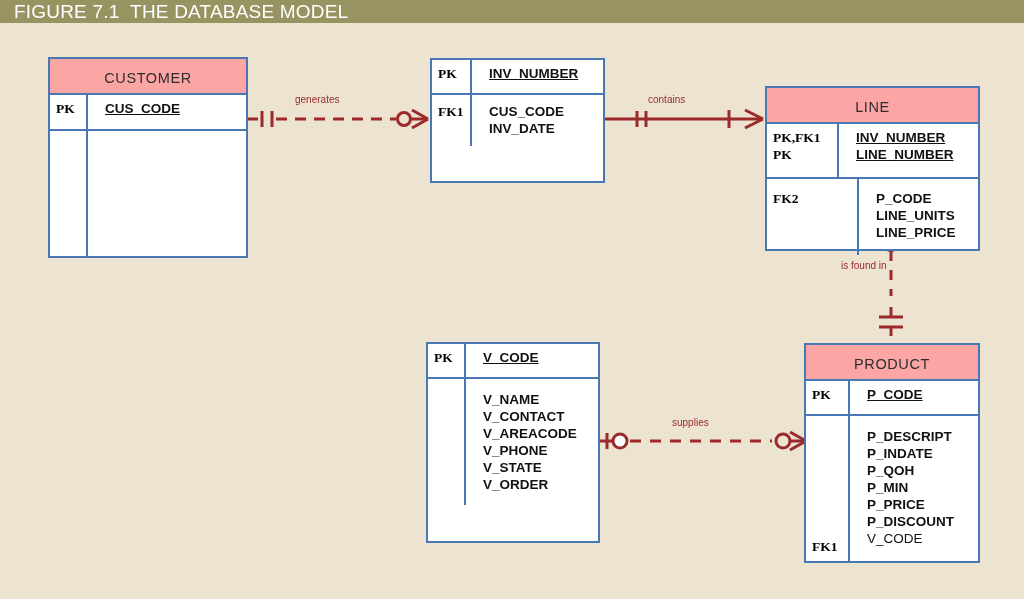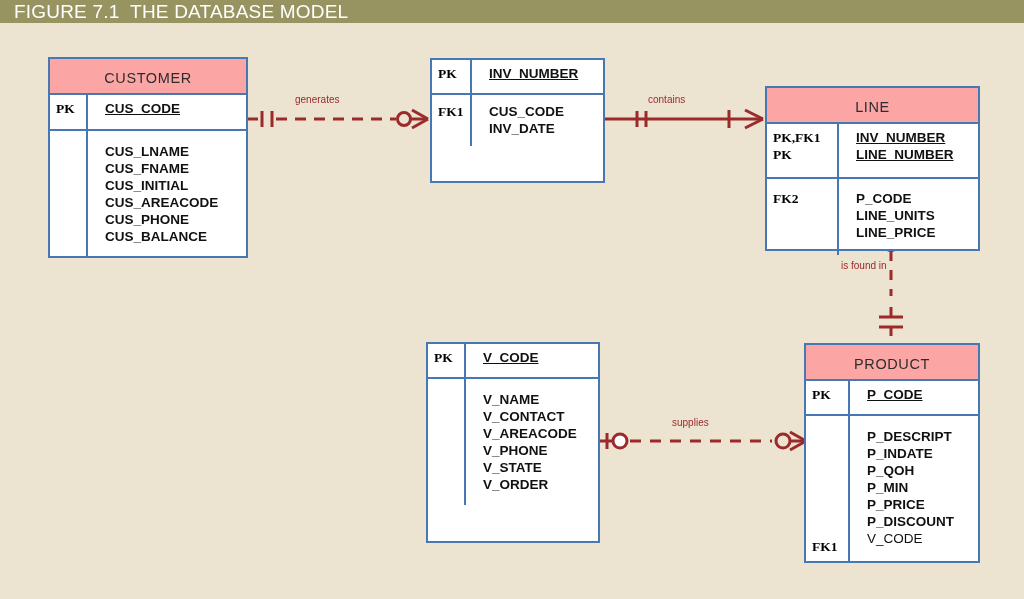--- a/index.html
+++ b/index.html
@@ -164,26 +164,20 @@
 
   <div class="entity" style="left:48px;top:28px;width:200px;height:201px;">
     <div class="ent-title">CUSTOMER</div>
     <div class="ent-body">
       <div class="ent-sec pk-sec" style="height:36px;">
         <div class="key-col" style="width:38px;">PK</div>
         <div class="attr-col"><span class="u">CUS_CODE</span></div>
       </div>
       <div class="ent-sec attr-sec" style="height:125px;">
         <div class="key-col" style="width:38px;"></div>
-        <div class="attr-col" style="padding-top:12px;">CUS_LNAME
-CUS_FNAME
-CUS_INITIAL
-CUS_AREACODE
-CUS_PHONE
-CUS_BALANCE</div>
       </div>
     </div>
   </div>
 
   <div class="entity" style="left:430px;top:29px;width:175px;height:125px;">
     <div class="ent-body">
       <div class="ent-sec pk-sec" style="height:35px;">
         <div class="key-col" style="width:40px;">PK</div>
         <div class="attr-col"><span class="u">INV_NUMBER</span></div>
       </div>
@@ -198,21 +192,21 @@
   <div class="entity" style="left:765px;top:29px;width:215px;height:165px;margin-top:28px;">
     <div class="ent-title">LINE</div>
     <div class="ent-body">
       <div class="ent-sec pk-sec" style="height:55px;">
         <div class="key-col" style="width:72px;">PK,FK1
 PK</div>
         <div class="attr-col"><span class="u">INV_NUMBER
 LINE_NUMBER</span></div>
       </div>
       <div class="ent-sec attr-sec" style="height:76px;">
-        <div class="key-col" style="width:72px;padding-top:11px;">FK2</div>
+        <div class="key-col" style="width:92px;padding-top:11px;">FK2</div>
         <div class="attr-col" style="padding-top:11px;">P_CODE
 LINE_UNITS
 LINE_PRICE</div>
       </div>
     </div>
   </div>
 
   <div class="entity" style="left:426px;top:313px;width:174px;height:201px;">
     <div class="ent-body">
       <div class="ent-sec pk-sec" style="height:35px;">

